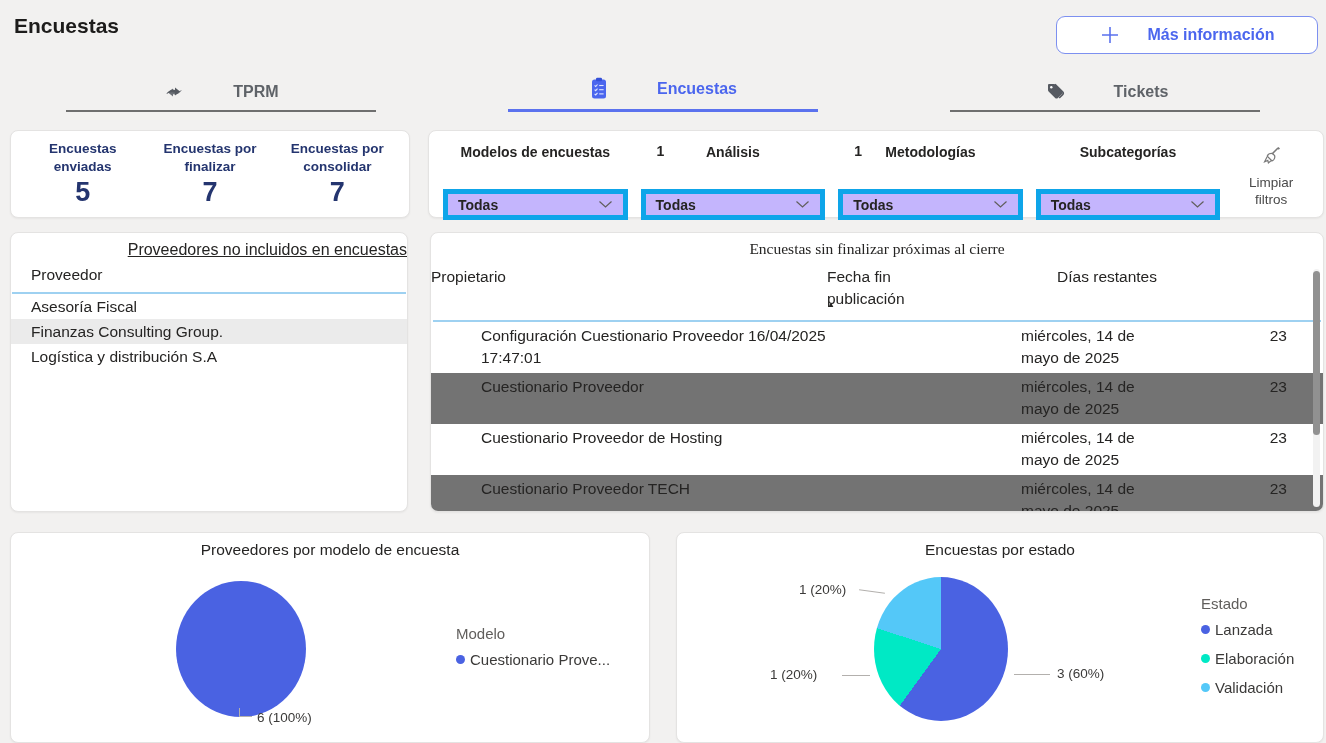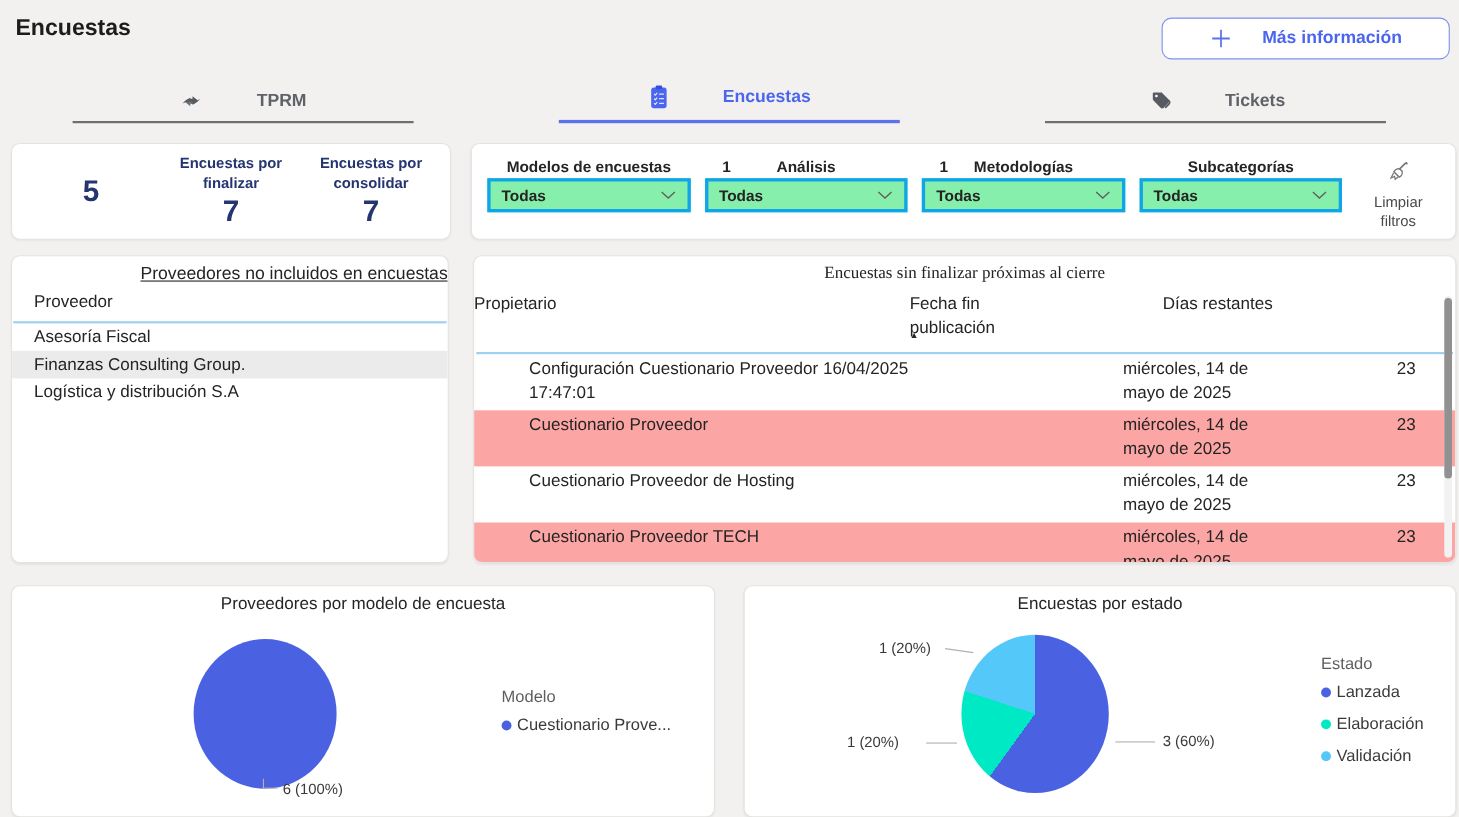--- a/index.html
+++ b/index.html
@@ -38,22 +38,22 @@
   .kpi-card { left:10px; top:130px; width:400px; height:88px; display:flex; align-items:center; justify-content:space-around; padding:0 8px; }
   .kpi { width:122px; text-align:center; }
   .kpi-label { font-size:13.5px; font-weight:bold; color:#24356f; line-height:1.3; }
   .kpi-value { font-size:27px; font-weight:bold; color:#24356f; margin-top:1px; }
   
   .filter-card { left:428px; top:130px; width:896px; height:88px; display:flex; align-items:flex-start; gap:13px; padding:12px 14px 0 14px; }
   .filter-group { width:190px; position:relative; }
   .filter-label-row { position:relative; height:19px; text-align:center; }
   .filter-label { font-size:14px; font-weight:bold; color:#252423; }
   .filter-count { position:absolute; left:16px; top:0; font-size:14px; font-weight:bold; color:#252423; }
-  .dropdown { height:31px; background:#86efac; border:3px solid #0ea5e9; display:flex; align-items:center;
-    justify-content:space-between; padding:0 10px; cursor:pointer; }
+  .dropdown { height:31px; background:#c4b5fd; border:5px solid #0ea5e9; display:flex; align-items:center;
+    justify-content:space-between; padding:0 10px; cursor:pointer;margin-top:27px; }
   .dropdown-value { font-size:14px; font-weight:bold; color:#252423; }
   .clear-filters { margin-left:auto; width:78px; text-align:center; padding-top:2px; cursor:pointer; }
   .clear-filters .clear-label { font-size:13.5px; color:#4a4a4a; line-height:1.25; margin-top:2px; }
   
   .prov-card { left:10px; top:232px; width:398px; height:280px; padding:8px 0 0 0; overflow:hidden; }
   .prov-title { text-align:right; font-size:16px; color:#252423;text-decoration:underline; }
   .prov-header { font-size:15.5px; color:#252423; padding:7px 0 8px 20px; }
   .prov-divider { height:2px; background:#9ed1f1; margin:0 1px; }
   .prov-row { font-size:15.5px; padding:2px 0 2px 20px; line-height:21px; cursor:pointer; }
   .prov-row.alt { background:#ebebeb; }
@@ -62,21 +62,21 @@
   .surv-title { text-align:center; font-size:15.5px; color:#252423;font-family:Liberation Serif, serif; }
   .surv-grid { display:grid; grid-template-columns:396px 144px 186px 116px; padding:0 18px 0 14px; }
   .surv-grid > div { font-size:15.5px; line-height:22px; }
   .surv-head { padding:8px 0 10px 0; position:relative; }
   .surv-head .col-dias { text-align:right; }
   .sort-arrow { position:absolute; left:0; bottom:-6px; font-size:8px; color:#252423; }
   .surv-divider { height:2px; background:#9ed1f1; margin:0 2px; }
   .surv-row { cursor:pointer; }
   .surv-row > div { padding:3px 0 4px 0;margin-left:36px; }
   .surv-row .cell-dias { text-align:right; }
-  .surv-row.alt { background:#fca5a5; }
+  .surv-row.alt { background:#737373; }
   .surv-scrollbar-track { position:absolute; right:3px; top:36px; width:7px; height:238px; background:#f2f2f2; border-radius:4px; }
   .surv-scrollbar-thumb { position:absolute; right:3px; top:38px; width:7px; height:164px; background:#919191; border-radius:4px; cursor:pointer; }
   
   .chart1-card { left:10px; top:532px; width:640px; height:211px; }
   .chart2-card { left:676px; top:532px; width:648px; height:211px; }
   .chart-title { text-align:center; font-size:15.5px; color:#252423; padding-top:8px; }
   .pie { position:absolute; border-radius:50%; cursor:pointer; }
   .pie1 { left:165px; top:48px; width:130px; height:136px; }
   .pie2 { left:197px; top:44px; width:134px; height:144px; }
   .data-label { position:absolute; font-size:13.5px; color:#3b3a39; white-space:nowrap; }
@@ -142,20 +142,21 @@
           <path d="M13 2.2 l7.6 7.6 a2 2 0 0 1 0 2.8 l-3.4 3.4" stroke="#565a61" stroke-width="1.6" fill="none"></path>
         </svg>
       </span>
       <span class="tab-label">Tickets</span>
     </div>
   </div>
 </div>
 
 <div class="card kpi-card">
   <div class="kpi">
+    <div class="kpi-label">Encuestas enviadas</div>
     <div class="kpi-value">5</div>
   </div>
   <div class="kpi">
     <div class="kpi-label">Encuestas por finalizar</div>
     <div class="kpi-value">7</div>
   </div>
   <div class="kpi">
     <div class="kpi-label">Encuestas por consolidar</div>
     <div class="kpi-value">7</div>
   </div>

